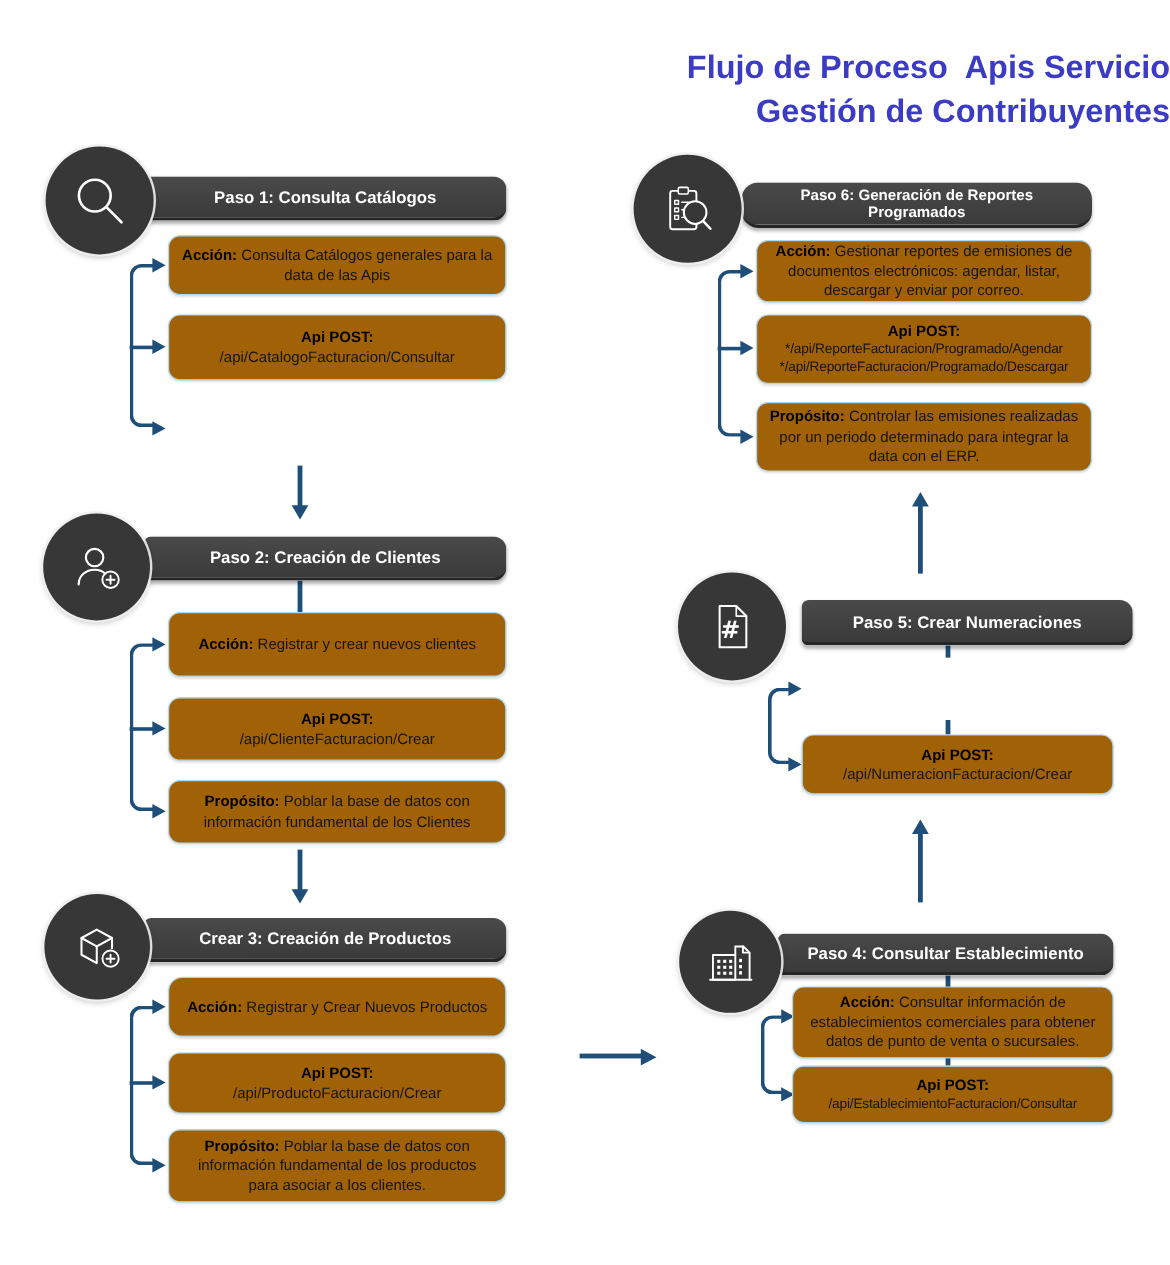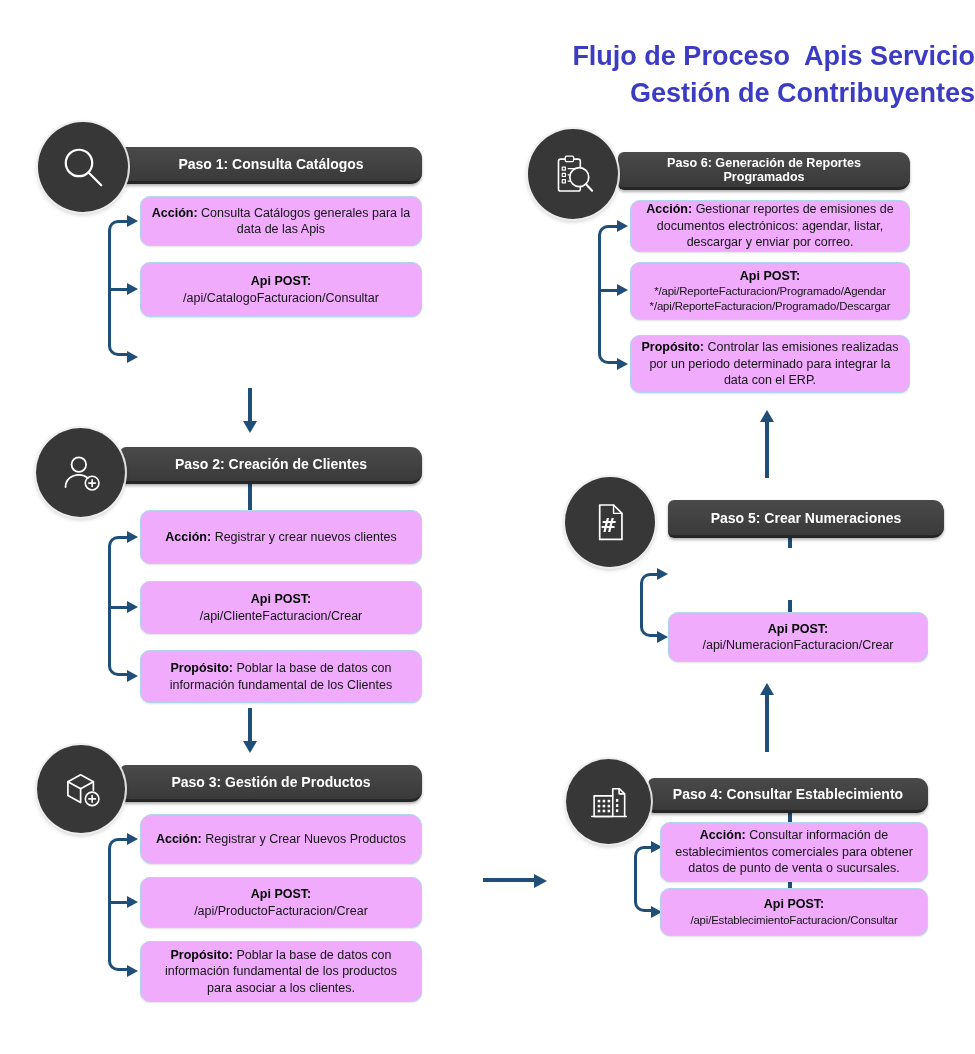--- a/index.html
+++ b/index.html
@@ -17,21 +17,21 @@
           box-shadow:0 0 0 2px rgba(240,240,240,.9),0 2px 5px rgba(0,0,0,.28);z-index:3;}
   .circle svg{width:56%;height:56%;}
 
   .bar{position:absolute;background:linear-gradient(#4a4a4a,#3a3a3a);
        border-bottom:3px solid #262626;border-radius:6px 11px 11px 6px;
        color:#ffffff;font-weight:bold;font-size:14px;
        display:flex;align-items:center;justify-content:center;text-align:center;
        box-shadow:0 2px 3px rgba(0,0,0,.3);z-index:2;box-sizing:border-box;padding:0 8px;}
   .s6 .bar{font-size:12.6px;}
 
-  .box{position:absolute;background:#f0abfc;border:1px solid #aed6ec;border-radius:10px;
+  .box{position:absolute;background:#a16207;border:1px solid #aed6ec;border-radius:10px;
        display:flex;align-items:center;justify-content:center;text-align:center;
        font-size:12.5px;color:#141414;line-height:1.32;padding:4px 10px;
        box-sizing:border-box;box-shadow:0 1px 2px rgba(0,0,0,.12);z-index:2;}
   .box p{margin:0;}
   .box b{font-weight:bold;color:#000;}
   .path{display:block;white-space:nowrap;}
   .s4 .path,.s6 .path{font-size:11.4px;letter-spacing:-0.15px;}
 
   .vline,.hline{position:absolute;background:#1f4e79;z-index:1;}
   .bracket{position:absolute;border:3px solid #1f4e79;border-right:none;
@@ -117,21 +117,21 @@
     <div class="circle" style="left:7px;top:3px;width:88px;height:88px;">
       <svg viewBox="0 0 24 24" fill="none" stroke="#fff" stroke-width="1.7" stroke-linecap="round" stroke-linejoin="round">
         <path d="M5.8 8.6 L12 5.2 L18.2 8.6 L12 12 Z"></path>
         <path d="M5.8 8.6 V15.4 L12 18.8 V12"></path>
         <path d="M18.2 8.6 V12.8"></path>
         <circle cx="17.6" cy="17" r="3.3" stroke-width="1.6"></circle>
         <line x1="17.6" y1="15.4" x2="17.6" y2="18.6" stroke-width="1.6"></line>
         <line x1="16" y1="17" x2="19.2" y2="17" stroke-width="1.6"></line>
       </svg>
     </div>
-    <div class="bar" style="left:90px;top:23px;width:302px;height:37px;">Paso 3: Gestión de Productos</div>
+    <div class="bar" style="left:90px;top:23px;width:302px;height:37px;">Crear 3: Creación de Productos</div>
 
     <div class="box" style="left:110px;top:72px;width:282px;height:50px;border-radius:12px;">
       <p><b>Acción:</b> <span>Registrar y Crear Nuevos Productos</span></p>
     </div>
     <div class="box" style="left:110px;top:135px;width:282px;height:51px;">
       <p><b>Api POST:</b><span class="path">/api/ProductoFacturacion/Crear</span></p>
     </div>
     <div class="box" style="left:110px;top:199px;width:282px;height:61px;">
       <p><b>Propósito:</b> <span>Poblar la base de datos con información fundamental de los productos para asociar a los clientes.</span></p>
     </div>
@@ -222,21 +222,21 @@
             <line x1="9.6" y1="9.3" x2="12.6" y2="9.3"></line>
           <rect x="6.8" y="11.6" width="1.5" height="1.5"></rect>
             <line x1="9.6" y1="12.3" x2="11" y2="12.3"></line>
           <rect x="6.8" y="14.6" width="1.5" height="1.5"></rect>
             <line x1="9.6" y1="15.3" x2="10.4" y2="15.3"></line>
         </g>
         <circle cx="14.9" cy="13.4" r="4.5" fill="#373737" stroke-width="1.7"></circle>
         <line x1="18.1" y1="16.8" x2="21" y2="19.9" stroke-width="2"></line>
       </svg>
     </div>
-    <div class="bar" style="left:98px;top:27px;width:292px;height:38px;">Paso 6: Generación de Reportes Programados</div>
+    <div class="bar" style="left:98px;top:27px;width:292px;height:38px;border-radius:14px;">Paso 6: Generación de Reportes Programados</div>
 
     <div class="box" style="left:110px;top:75px;width:280px;height:52px;">
       <p><b>Acción:</b> <span>Gestionar reportes de emisiones de documentos electrónicos: agendar, listar, descargar y enviar por correo.</span></p>
     </div>
     <div class="box" style="left:110px;top:137px;width:280px;height:58px;">
       <p><b>Api POST:</b><span class="path">*/api/ReporteFacturacion/Programado/Agendar</span><span class="path">*/api/ReporteFacturacion/Programado/Descargar</span></p>
     </div>
     <div class="box" style="left:110px;top:210px;width:280px;height:58px;">
       <p><b>Propósito:</b> <span>Controlar las emisiones realizadas por un periodo determinado para integrar la data con el ERP.</span></p>
     </div>

